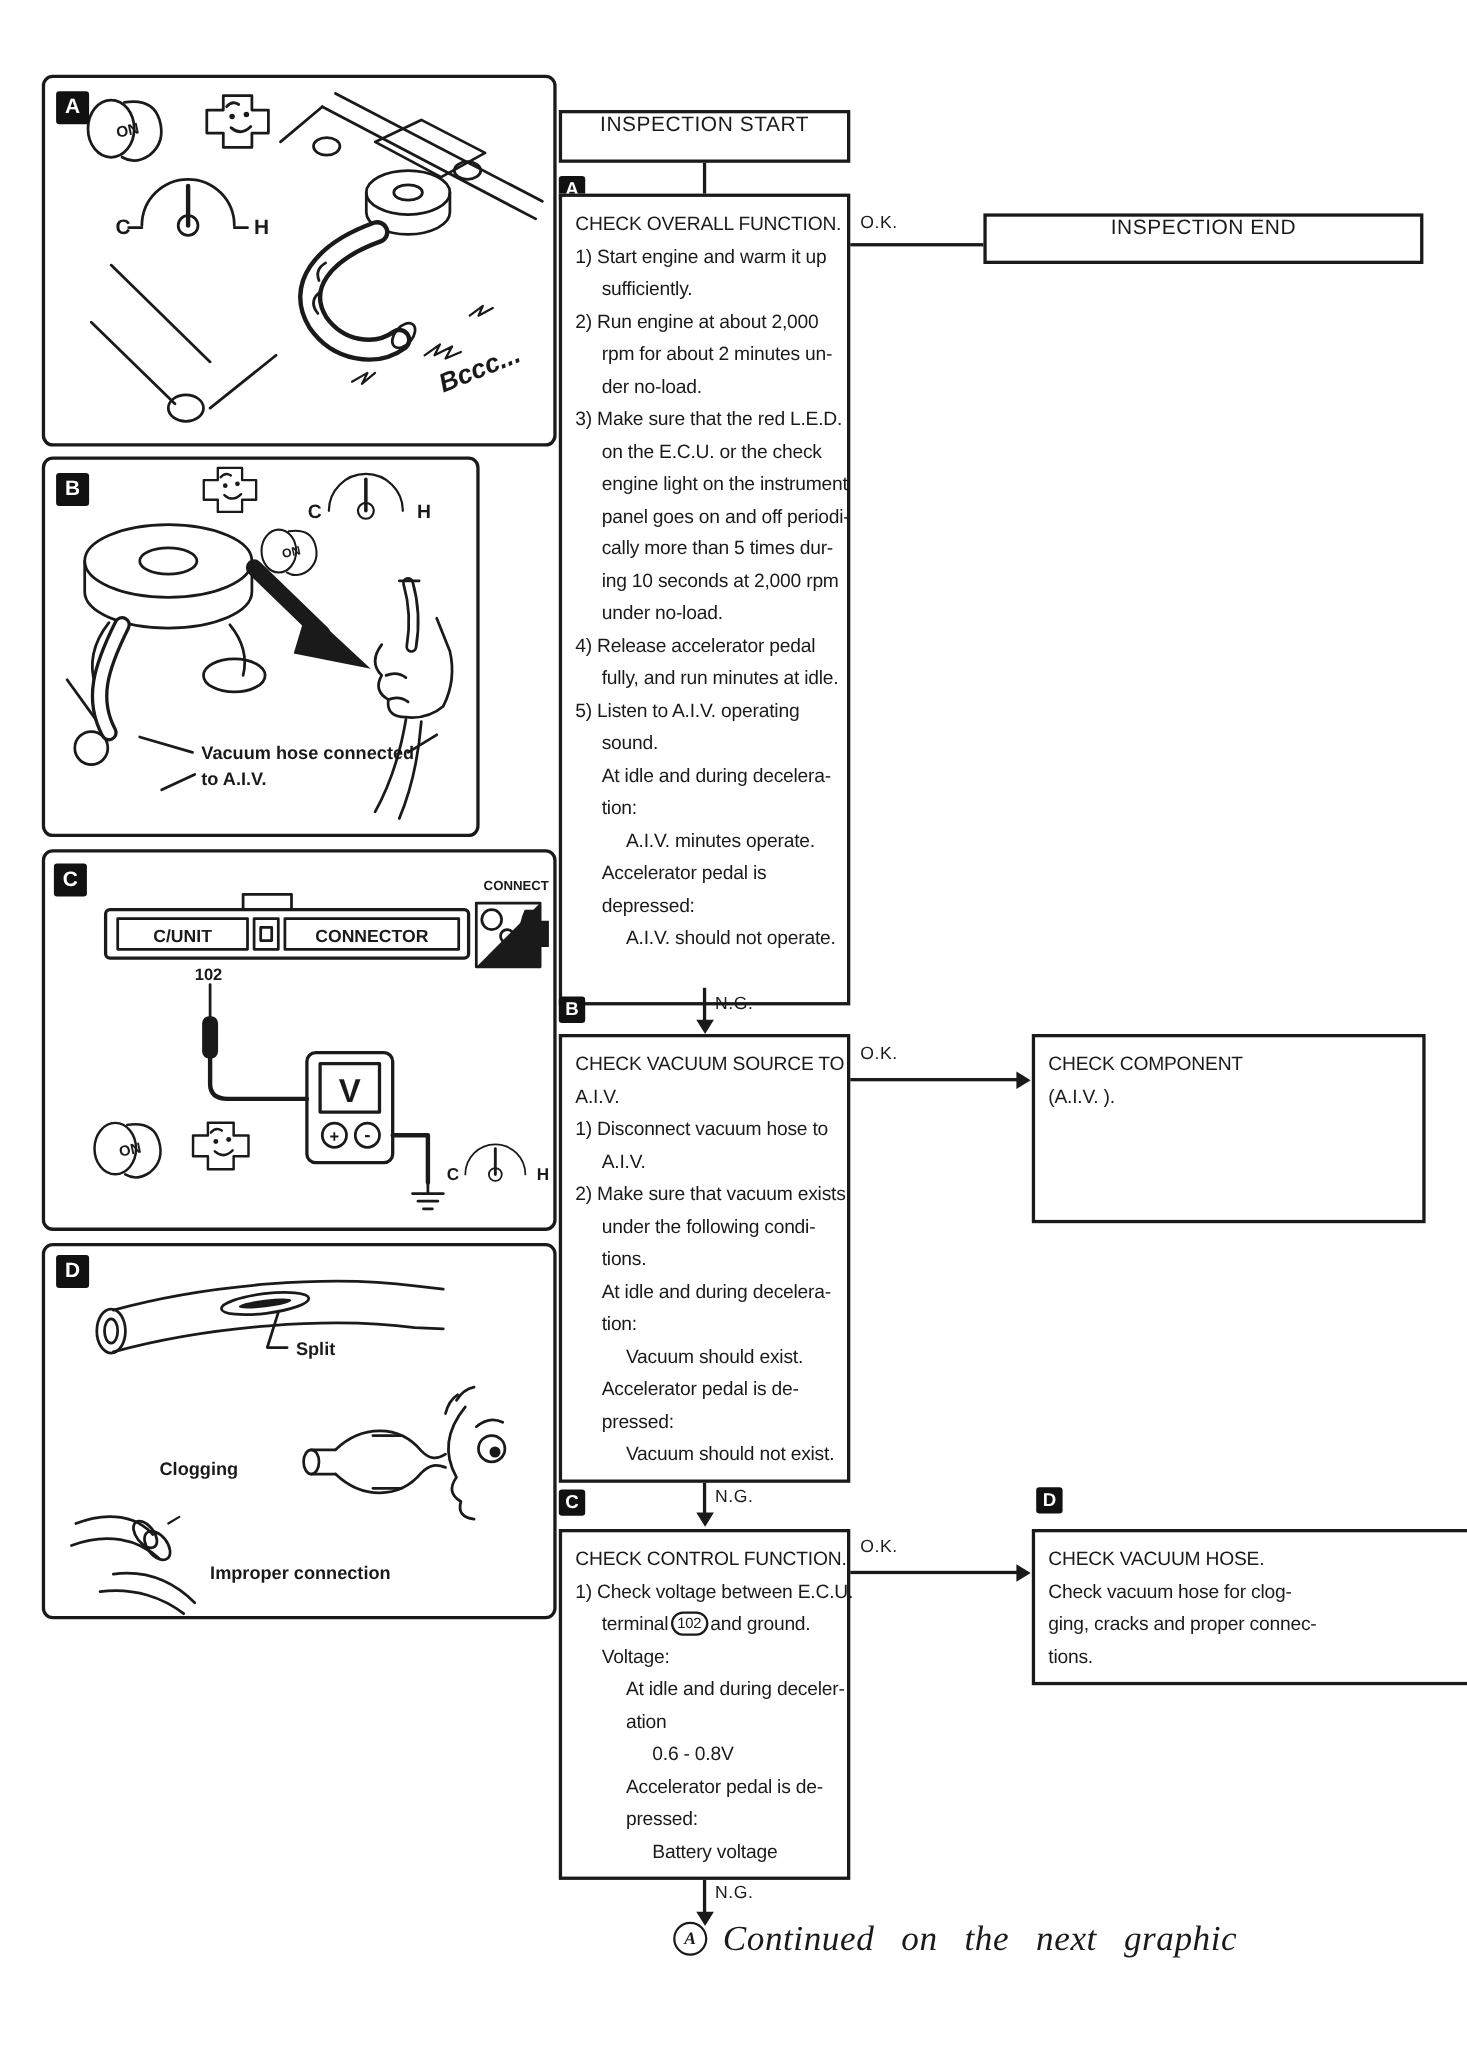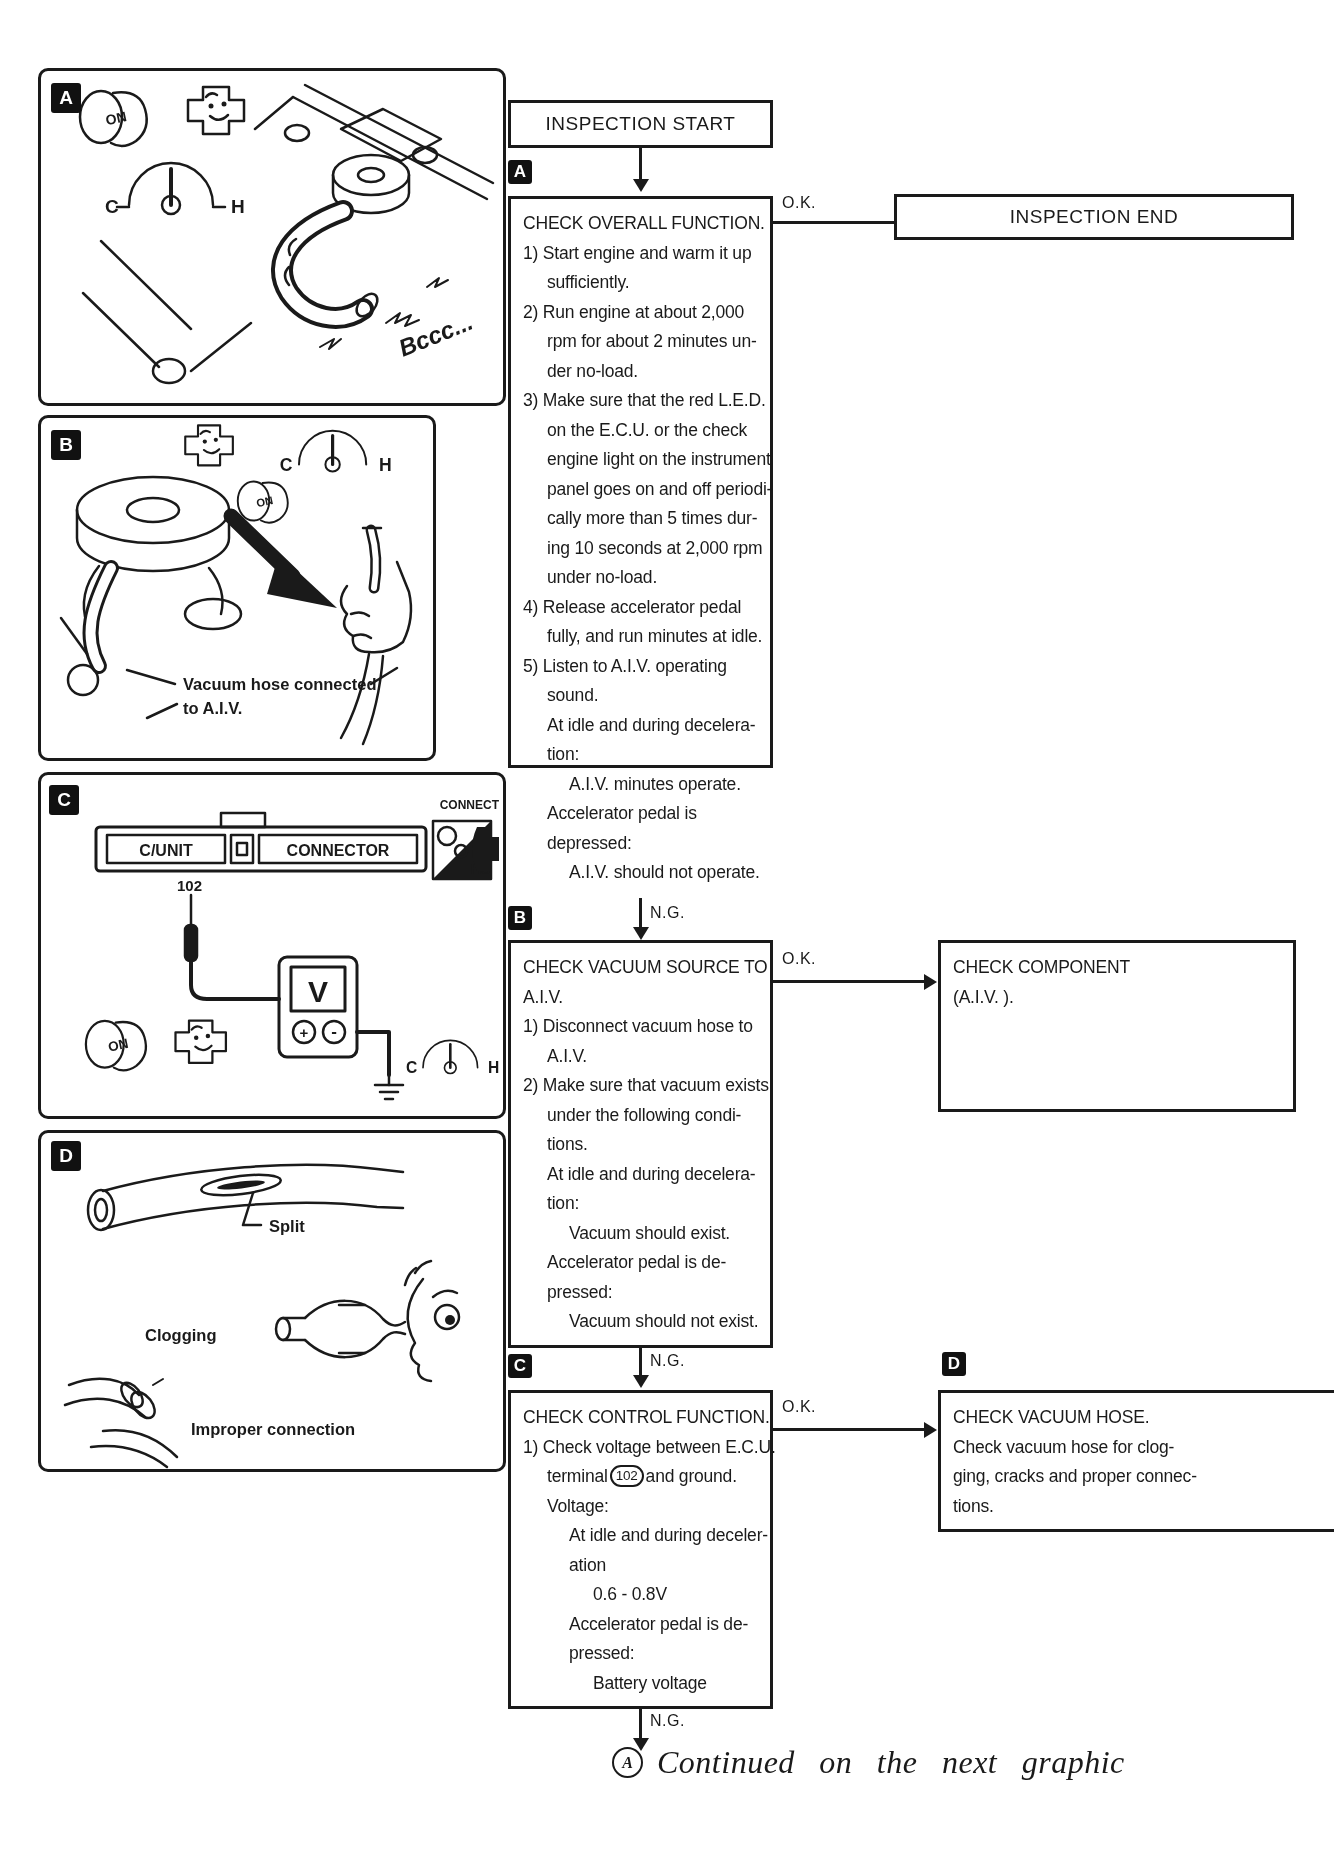--- a/index.html
+++ b/index.html
@@ -13,21 +13,21 @@
   .tag.small{width:24px;height:24px;font-size:17px;}
   .fcbox{position:absolute;border:3px solid #1a1a1a;background:#fff;box-sizing:border-box;
          padding:10px 10px 8px 12px;font-size:17.5px;letter-spacing:-0.2px;}
   .fline{line-height:29.5px;white-space:nowrap;}
   .fline.i1{padding-left:24px;}
   .fline.i2{padding-left:46px;}
   .fline.i3{padding-left:70px;}
   .fline.fb{font-weight:normal;}
   .circ{display:inline-block;border:2px solid #1a1a1a;border-radius:11px;padding:0 4px;
         font-size:13.5px;line-height:18px;margin:0 2px;vertical-align:2px;}
-  .cbox{display:flex;align-items:center;justify-content:center;text-align:center;
+  .cbox{display:flex;align-items:flex-start;justify-content:center;text-align:center;
         font-size:19px;letter-spacing:0.5px;padding:0;}
   .varrow{position:absolute;width:3px;background:#1a1a1a;}
   .varrow::after{content:"";position:absolute;left:50%;bottom:-12px;transform:translateX(-50%);
         border:8px solid transparent;border-top:13px solid #1a1a1a;border-bottom:none;}
   .harrow{position:absolute;height:3px;background:#1a1a1a;}
   .harrow::after{content:"";position:absolute;top:50%;right:-12px;transform:translateY(-50%);
         border:8px solid transparent;border-left:13px solid #1a1a1a;border-right:none;}
   .edgelabel{position:absolute;font-size:16px;letter-spacing:0.5px;}
   #continued{position:absolute;left:612px;top:1744px;display:flex;align-items:center;gap:14px;}
   #continued .abadge{width:27px;height:27px;border:2.5px solid #1a1a1a;border-radius:50%;
@@ -259,21 +259,21 @@
   </div>
 
   <div class="fcbox cbox" style="left:508px;top:100px;width:265px;height:48px;">
     <span>INSPECTION START</span>
   </div>
 
   <div class="varrow" style="left:639px;top:148px;height:32px;"></div>
 
   <div class="tag small" style="left:508px;top:160px;">A</div>
 
-  <div class="fcbox" style="left:508px;top:196px;width:265px;height:572px;">
+  <div class="fcbox" style="left:508px;top:176px;width:265px;height:738px;">
       <div class="fline i0">CHECK OVERALL FUNCTION.</div>
       <div class="fline i0">1) Start engine and warm it up</div>
       <div class="fline i1">sufficiently.</div>
       <div class="fline i0">2) Run engine at about 2,000</div>
       <div class="fline i1">rpm for about 2 minutes un-</div>
       <div class="fline i1">der no-load.</div>
       <div class="fline i0">3) Make sure that the red L.E.D.</div>
       <div class="fline i1">on the E.C.U. or the check</div>
       <div class="fline i1">engine light on the instrument</div>
       <div class="fline i1">panel goes on and off periodi-</div>

